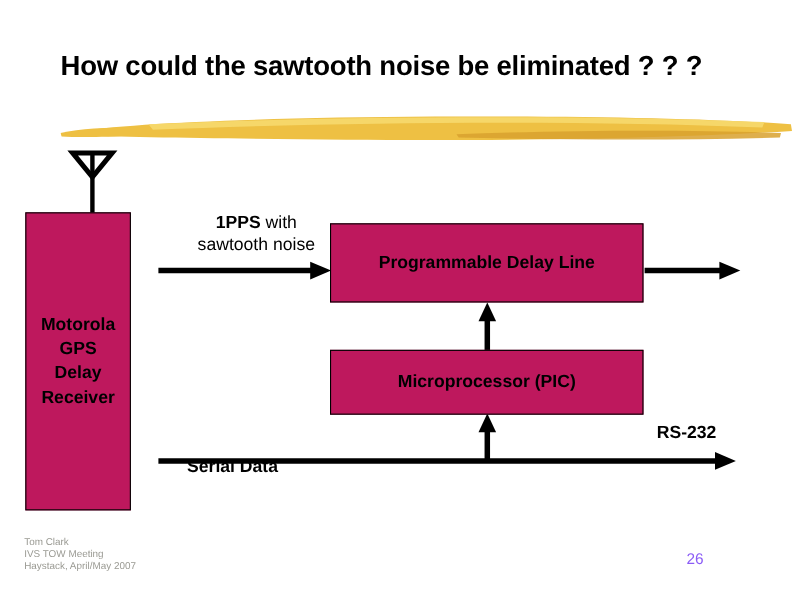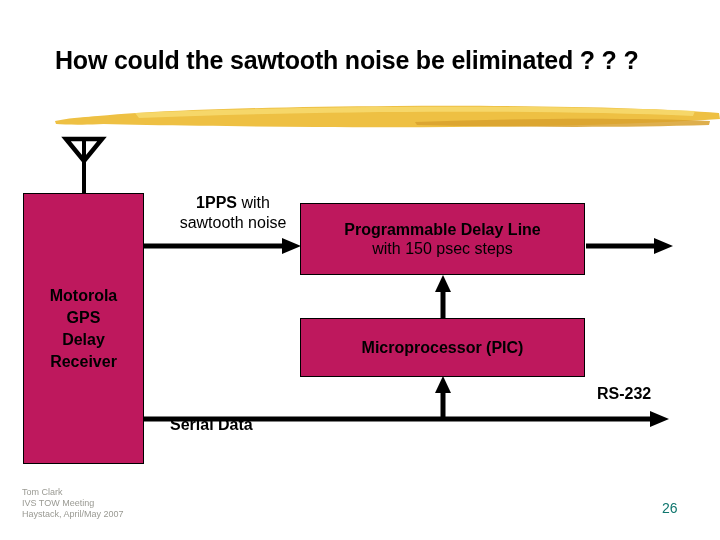--- a/index.html
+++ b/index.html
@@ -11,34 +11,34 @@
     position:absolute; left:28px; top:46px; font-size:25px; font-weight:bold;
     white-space:nowrap; letter-spacing:-0.2px;margin-left:27px;
   }
   .brush { position:absolute; left:55px; top:96px; width:665px; height:42px; }
   .wires { position:absolute; left:0; top:0; width:720px; height:540px; pointer-events:none; }
   .gbox {
     position:absolute; background:#be185d; border:1px solid #000000;
     display:flex; flex-direction:column; align-items:center; justify-content:center;
     text-align:center; box-sizing:border-box;
   }
-  .box-receiver { left:23px; top:193px; width:121px; height:271px;
+  .box-receiver { left:23px; top:193px; width:96px; height:271px;
     font-weight:bold; font-size:16px; line-height:22px; }
   .box-delay { left:300px; top:203px; width:285px; height:72px;
     font-size:16px; line-height:19px; }
   .box-micro { left:300px; top:318px; width:285px; height:59px;
     font-weight:bold; font-size:16px; }
   .lbl { position:absolute; font-size:16px; line-height:20px; text-align:center; white-space:nowrap; }
   .lbl-pps { left:148px; top:193px; width:170px; }
   .lbl-clean { left:582px; top:191px; width:96px; }
   .lbl-serial { left:170px; top:383px; font-weight:bold; text-align:left;margin-top:32px; }
   .lbl-rs232 { left:597px; top:384px; font-weight:bold; text-align:left; }
   .bold { font-weight:bold; }
   .footer { position:absolute; left:22px; top:487px; font-size:9px; line-height:11px; color:#9a9a93; }
-  .pagenum { position:absolute; left:662px; top:500px; font-size:14px; color:#0f766e; }
+  .pagenum { position:absolute; left:624px; top:500px; font-size:14px; color:#8b5cf6; }
 </style>
 </head>
 <body>
 
 <div id="slide">
 
   <div class="title">How could the sawtooth noise be eliminated ? ? ?</div>
 
   <svg class="brush" viewBox="0 0 665 42" aria-hidden="true">
     <path d="M12,24 C60,16 180,11 340,10 C480,9 600,12 664,17 L665,23 C560,30 420,32 260,31 C160,30 60,29 14,27 Z" fill="#eec043"></path>
@@ -76,21 +76,20 @@
 
   <div class="gbox box-receiver">
     <div>Motorola</div>
     <div>GPS</div>
     <div>Delay</div>
     <div>Receiver</div>
   </div>
 
   <div class="gbox box-delay">
     <div class="bold">Programmable Delay Line</div>
-    <div>with 150 psec steps</div>
   </div>
 
   <div class="gbox box-micro">
     <div>Microprocessor (PIC)</div>
   </div>
 
   <div class="lbl lbl-pps">
     <div><span class="bold">1PPS</span><span> with</span></div>
     <div>sawtooth noise</div>
   </div>

